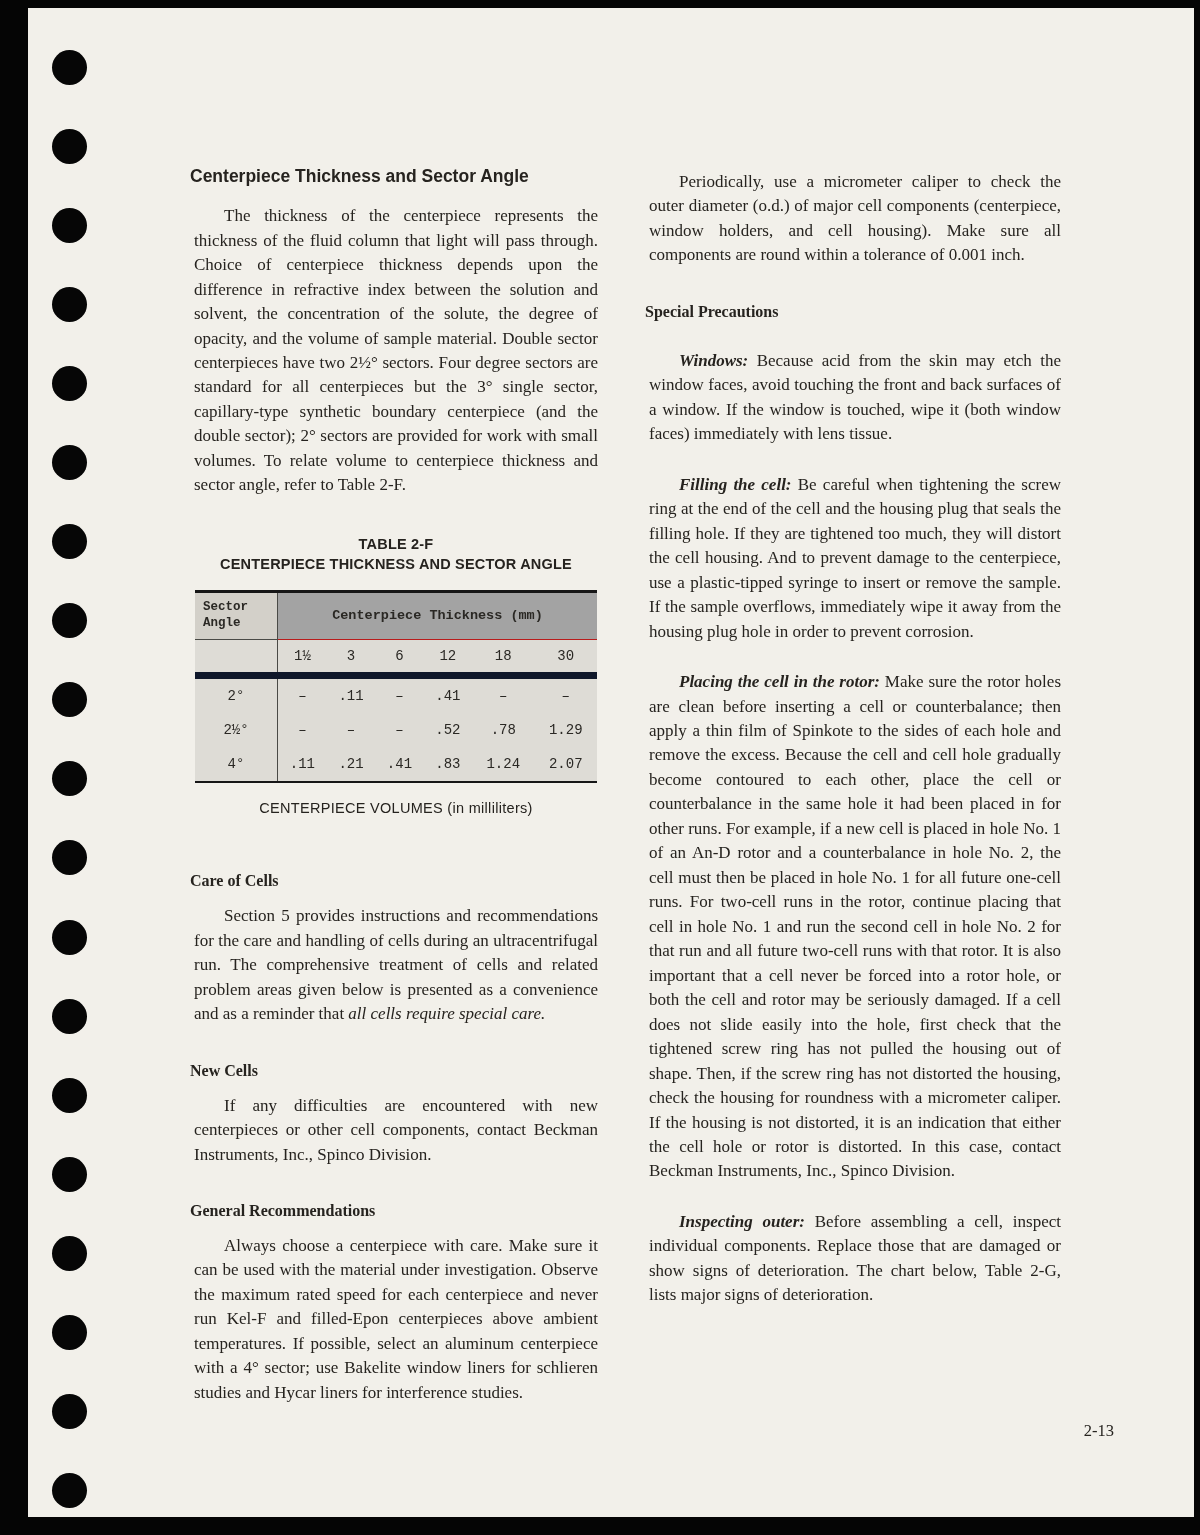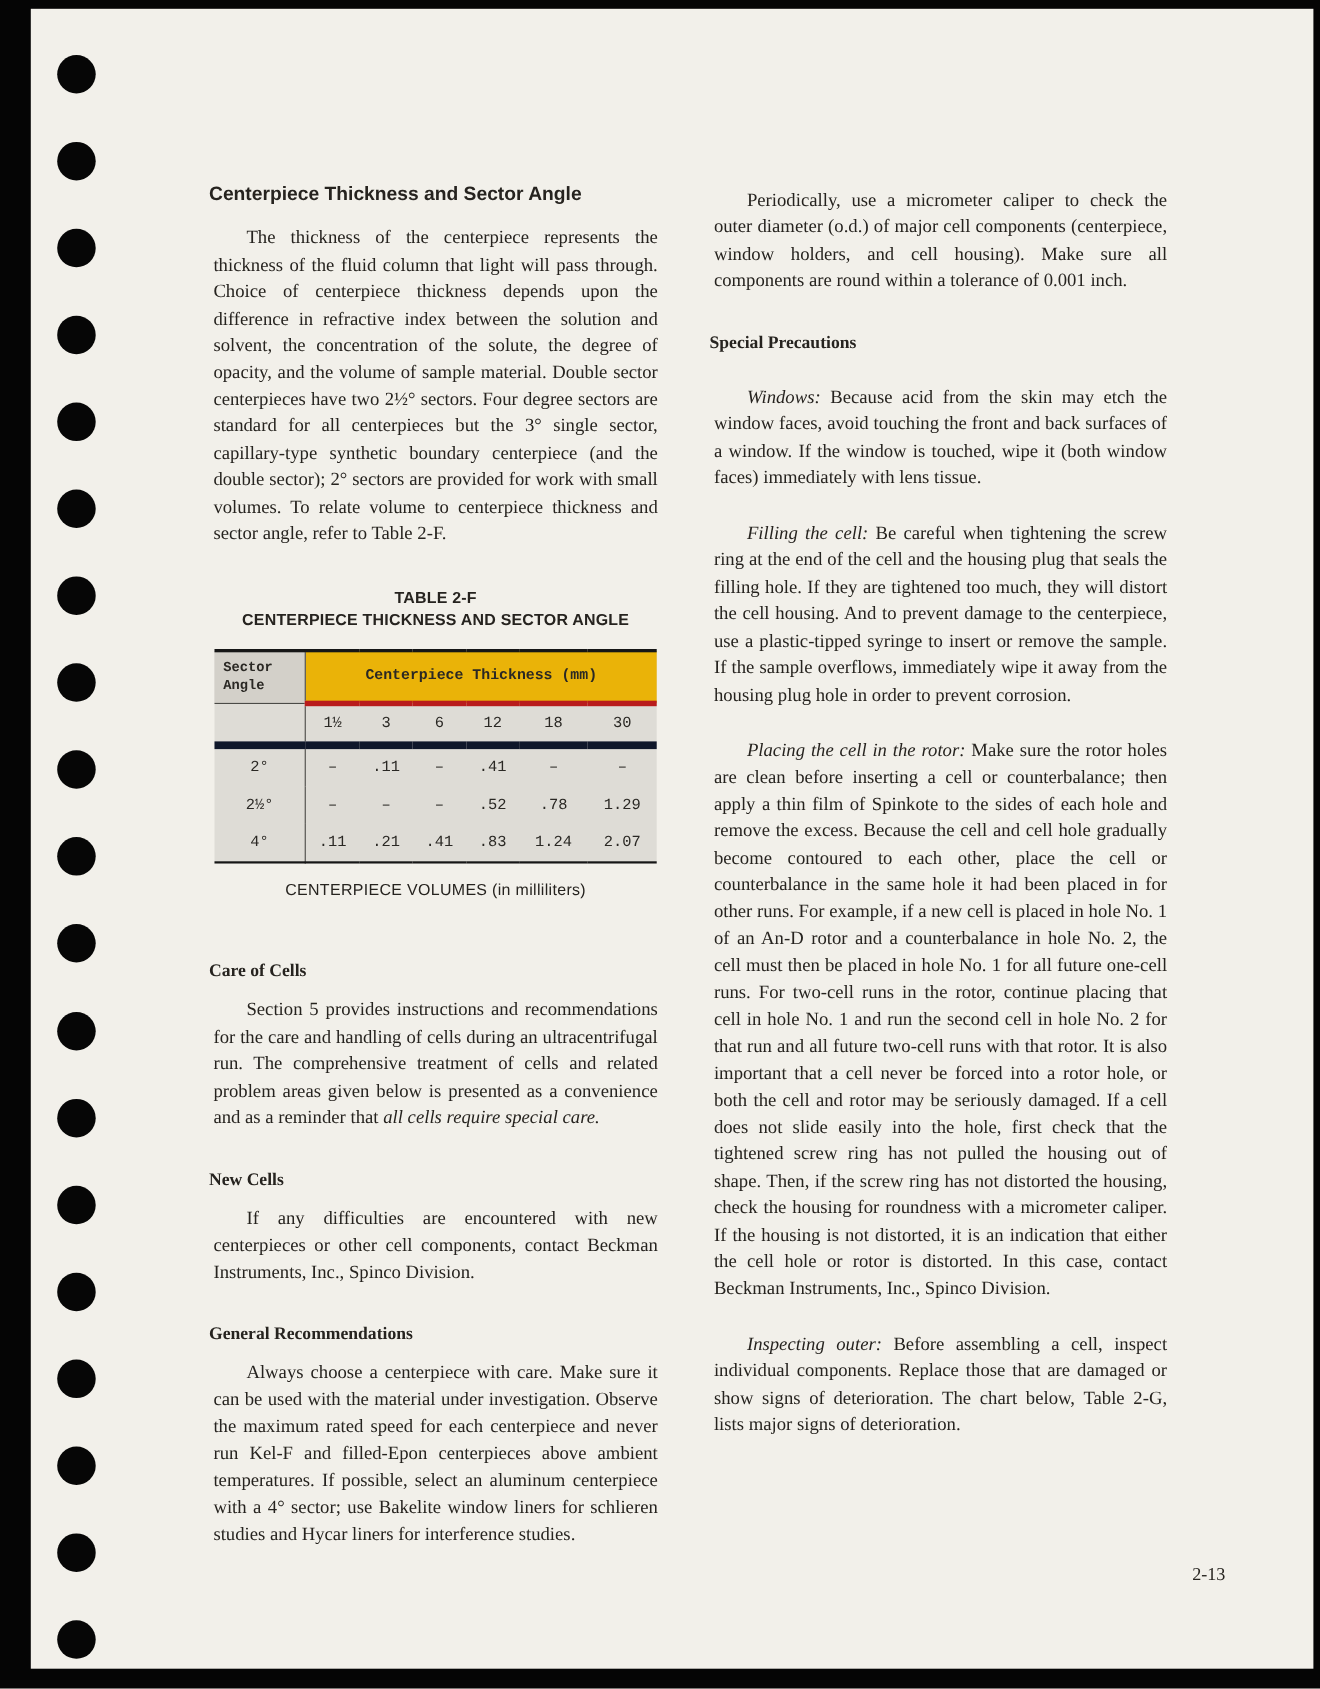--- a/index.html
+++ b/index.html
@@ -43,21 +43,21 @@
     font-weight:bold;font-size:17.5px;
     margin:0 0 15px;text-align:left;text-indent:0;
   }
   .h-serif{
     font-family:"Liberation Serif", serif;
     font-weight:bold;font-size:16px;
     margin:32px 0 12px;text-align:left;text-indent:0;
   }
   .item{margin-top:26px;}
   .item:first-of-type{margin-top:0;}
-  .lead{font-weight:normal;font-style:italic;}
+  .lead{font-weight:bold;font-style:italic;}
   
   .table-block{margin-top:36px;}
   .table-title{
     font-family:"Liberation Sans", sans-serif;
     font-weight:bold;font-size:14.5px;line-height:1.4;
     text-align:center;letter-spacing:.2px;
     margin-bottom:16px;
   }
   table{
     width:402px;margin:12px auto;
@@ -71,22 +71,22 @@
   }
   th,td{font-weight:normal;text-align:center;padding:7px 2px;}
   th.corner{
     width:72px;background:#d3d0c9;
     border-right:1px solid #4a4a46;
     border-bottom:1px solid #4a4a46;
     font-weight:bold;font-size:12.5px;line-height:1.25;
     text-align:left;padding-left:8px;
   }
   th.spanhead{
-    background:#eab308;
-    border-bottom:5px solid #b91c1c;
+    background:#a3a3a3;
+    border-bottom:1px solid #b91c1c;
     font-weight:bold;font-size:13.5px;
   }
   tr.subhead td{
     border-bottom:7px solid #0f172a;
     padding:6px 2px;
   }
   td.anglecol{border-right:1px solid #4a4a46;}
   .caption{
     font-family:"Liberation Sans", sans-serif;
     font-size:14.5px;letter-spacing:.3px;

